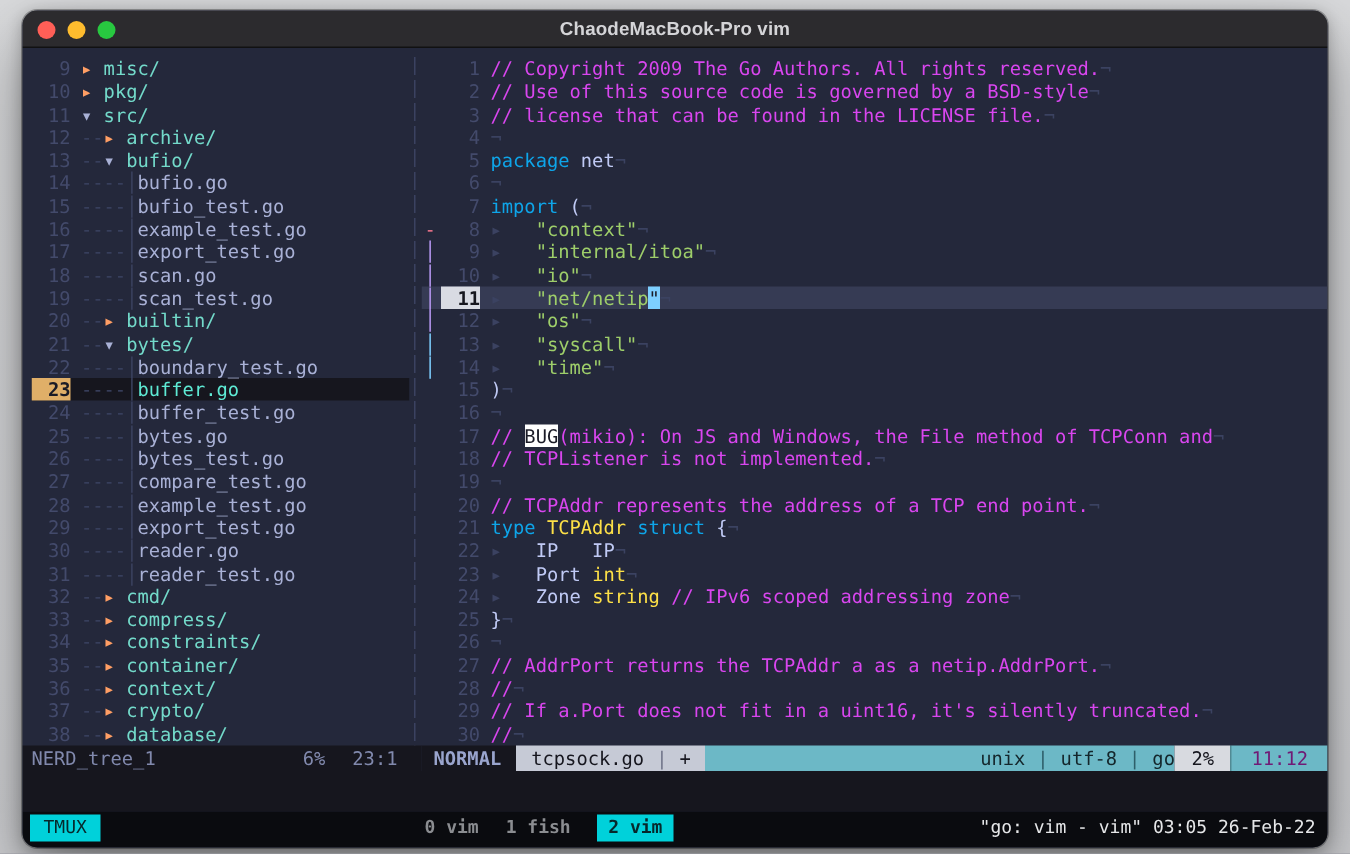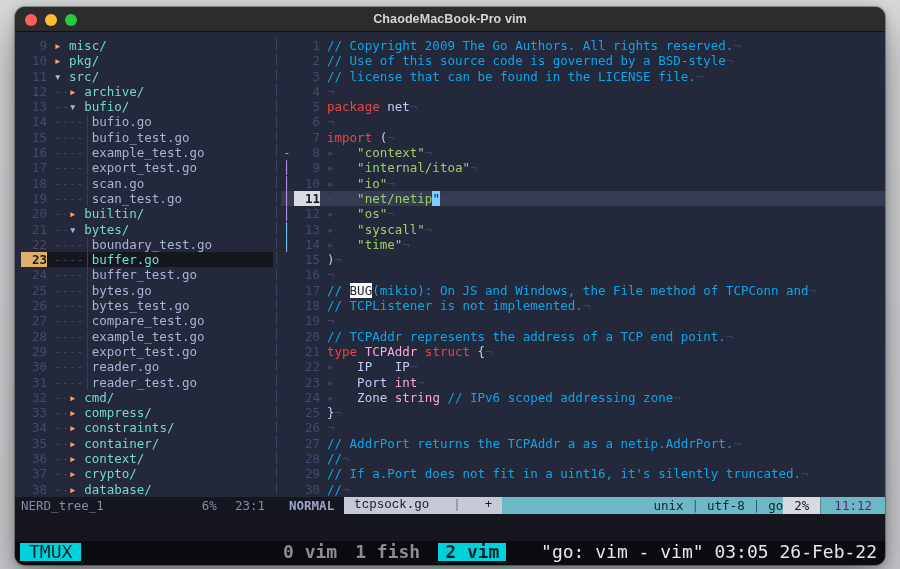--- a/index.html
+++ b/index.html
@@ -49,50 +49,50 @@
   .s-guide { color:#3b4261; }
   .s-arrow { color:#ff9e64; }
   .s-arrow-open { color:#a9b1d6; }
   .s-dir { color:#73daca; }
   .s-file { color:#a9b1d6; }
   .tree .row.cur { background:#16161e; }
   .tree .row.cur .lnum { background:#e0af68; color:#1a1b26; font-weight:700; }
   .tree .row.cur .s-file { color:#5eead4; }
 
   
-  .s-comment { color:#0ea5e9; }
-  .s-kw { color:#ef4444; }
+  .s-comment { color:#d946ef; }
+  .s-kw { color:#0ea5e9; }
   .s-str { color:#9ece6a; }
-  .s-typename { color:#f9a8d4; }
+  .s-typename { color:#fde047; }
   .s-plain { color:#c0caf5; }
   .s-eol, .s-tab { color:#3b4261; }
   .s-bug { background:#ffffff; color:#1a1b26; }
   .s-cursor { background:#7dcfff; color:#1a1b26; }
   .sg-del { color:#f7768e; }
   .sg-chg { color:#bb9af7; }
   .sg-add { color:#7dcfff; }
   .code .row.cur { background:#363b54; }
   .code .row.cur .lnum { background:#d9dbe3; color:#16161e; font-weight:700; }
 
   
   .statusline { flex:0 0 17px; display:flex; align-items:stretch; font-size:12.5px; line-height:17px; }
   .sl-tree { flex:0 0 266px; background:#16161e; color:#8189ad; display:flex; padding:0 16px 0 6px; gap:18px; white-space:pre; }
   .sl-tree-name { margin-right:auto; }
   .sl-mode { flex:0 0 auto; background:#16161e; color:#9aa5ce; font-weight:700; padding:0 10px 0 8px; }
-  .sl-file { flex:0 0 auto; background:#c6cad6; color:#16161e; padding:0 10px; display:flex; gap:24px; white-space:pre;font-family:Liberation Mono, monospace; }
+  .sl-file { flex:0 0 auto; background:#c6cad6; color:#16161e; padding:0 10px; display:flex; gap:8px; white-space:pre; }
   .sl-file .sl-div { color:#70748a; }
   .sl-teal { flex:1; background:#6cb8c6; color:#14262b; display:flex; justify-content:flex-end; gap:8px; white-space:pre; }
   .sl-teal .sl-div2 { color:#2e5f6a; }
   .sl-pct { flex:0 0 auto; background:#d8dae0; color:#16161e; padding:0 11px; }
   .sl-pos { flex:0 0 auto; background:#6cb8c6; color:#701a75; padding:0 13px; border-left:1px solid rgba(0,0,0,.25); }
 
   
   .cmdline { flex:1; background:#16161e; }
   .tmuxbar { flex:0 0 24px; background:#0a0b0f; display:flex; align-items:center;
-             padding:0 8px 2px 5px; font-size:18px; position:relative; color:#8b8d91; }
+             padding:0 8px 2px 5px; font-size:12px; position:relative; color:#8b8d91; }
   .tmux-session { background:#00d1da; color:#06282b; padding:1px 9px; font-weight:400; }
   .tmux-wins { position:absolute; left:268px; display:flex; gap:18px; align-items:center; }
   .twin { color:#8b8d91; white-space:pre;font-weight:bold; }
   .twin.act { background:#00d1da; color:#06282b; padding:1px 7px; }
   .tmux-right { margin-left:auto; color:#e6e7e9; white-space:pre; }
 </style>
 </head>
 <body>
 
 <div class="window">

